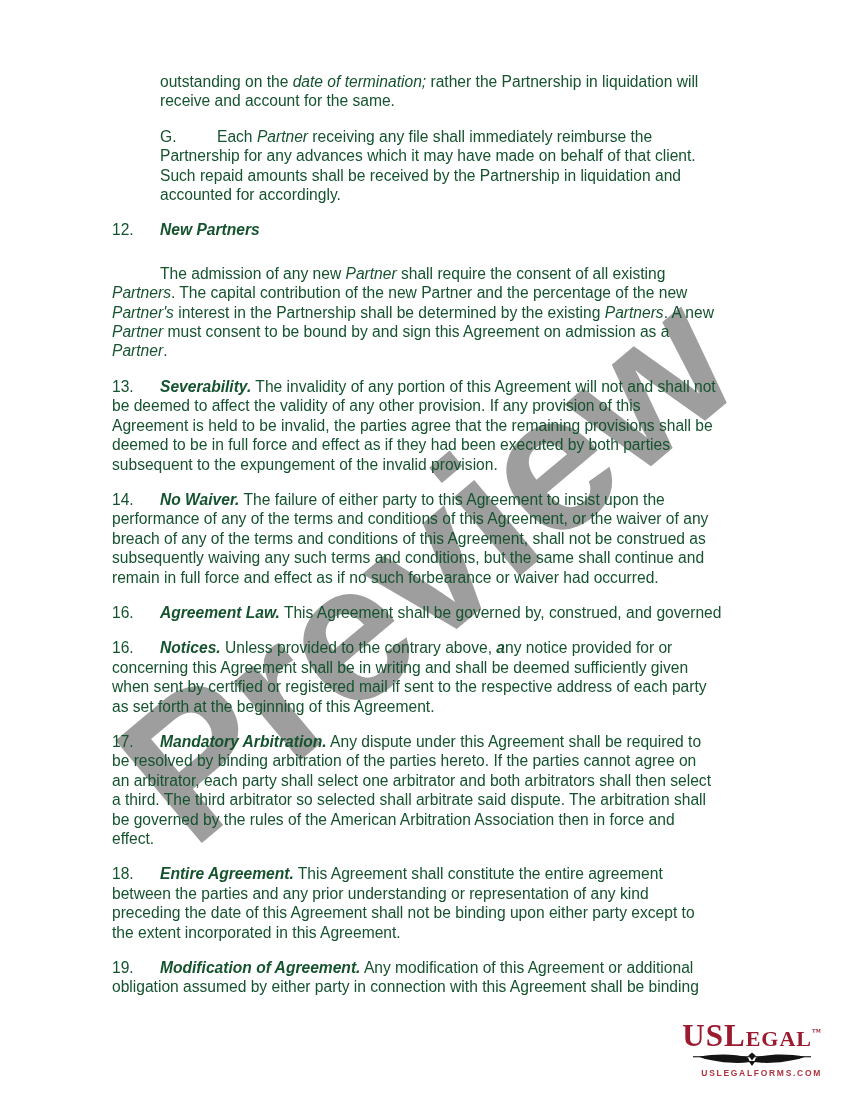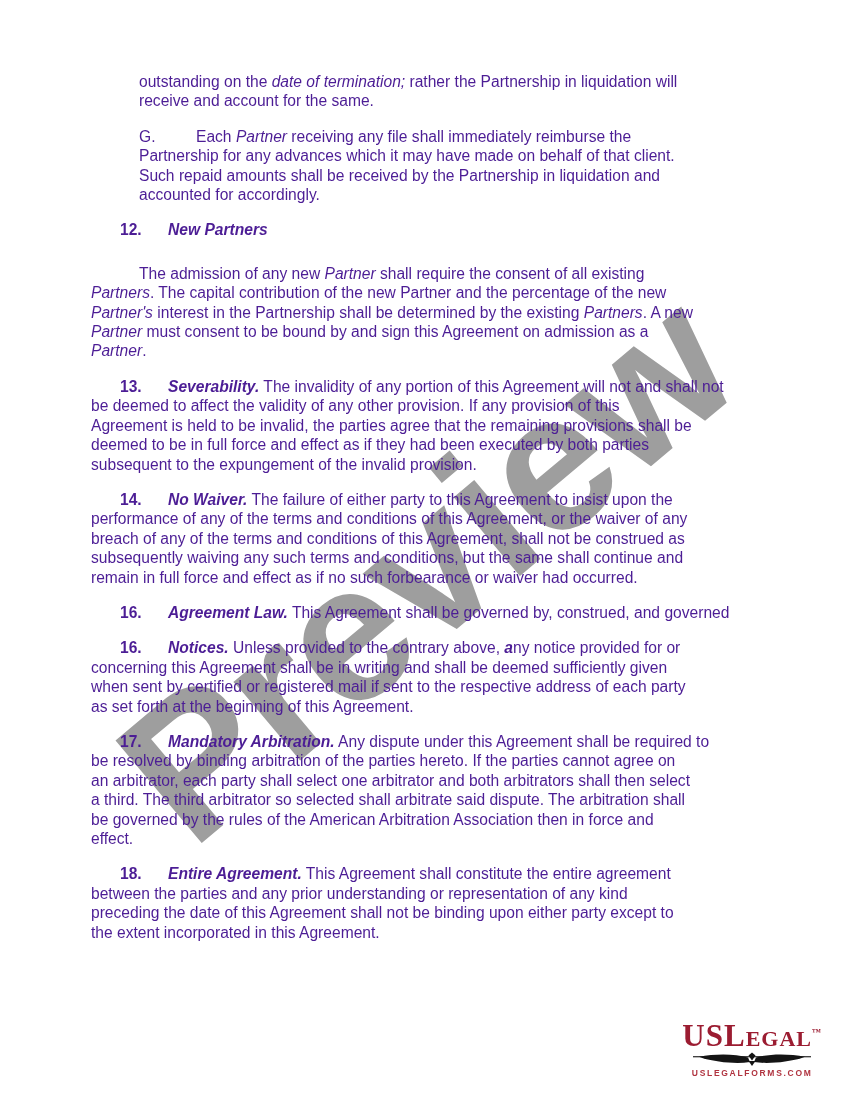--- a/index.html
+++ b/index.html
@@ -26,33 +26,33 @@
     font-weight: bold;
     color: #9e9e9e;
     letter-spacing: -2px;
     white-space: nowrap;
     user-select: none;
     z-index: 1;
   }
   
   .content {
     position: absolute;
-    left: 91px;
+    left: 112px;
     top: 72px;
     width: 680px;
     font-size: 15.6px;
     line-height: 19.4px;
-    color: #4c1d95;
+    color: #14532d;
     z-index: 2;
   }
   .para { margin: 0 0 16px 0; }
   .para.heading { margin-bottom: 0; }
   .para.block-indent { margin-left: 48px; }
   .para.body-indent { text-indent: 48px; margin-top: 24px; }
-  .num   { display: inline-block; width: 48px; font-weight: bold; margin-left: 29px; }
+  .num   { display: inline-block; width: 48px; font-weight: normal; }
   .num-g { display: inline-block; width: 57px; }
   .b { font-weight: bold; font-style: italic; }
   .i { font-style: italic; }
   
   .logo {
     position: absolute;
     right: 28px;
     bottom: 22px;
     text-align: center;
     z-index: 2;
@@ -93,27 +93,28 @@
     <p class="para block-indent"><span>outstanding on the </span><span class="i">date of termination;</span><span> rather the Partnership in liquidation will</span><br><span>receive and account for the same.</span></p>
     <p class="para block-indent"><span class="num-g">G.</span><span>Each </span><span class="i">Partner</span><span> receiving any file shall immediately reimburse the</span><br><span>Partnership for any advances which it may have made on behalf of that client.</span><br><span>Such repaid amounts shall be received by the Partnership in liquidation and</span><br><span>accounted for accordingly.</span></p>
     <p class="para heading"><span class="num">12.</span><span class="b">New Partners</span></p>
     <p class="para body-indent"><span>The admission of any new </span><span class="i">Partner</span><span> shall require the consent of all existing</span><br><span class="i">Partners</span><span>. The capital contribution of the new Partner and the percentage of the new</span><br><span class="i">Partner's</span><span> interest in the Partnership shall be determined by the existing </span><span class="i">Partners</span><span>. A new</span><br><span class="i">Partner</span><span> must consent to be bound by and sign this Agreement on admission as a</span><br><span class="i">Partner</span><span>.</span></p>
     <p class="para"><span class="num">13.</span><span class="b">Severability.</span><span> The invalidity of any portion of this Agreement will not and shall not</span><br><span>be deemed to affect the validity of any other provision. If any provision of this</span><br><span>Agreement is held to be invalid, the parties agree that the remaining provisions shall be</span><br><span>deemed to be in full force and effect as if they had been executed by both parties</span><br><span>subsequent to the expungement of the invalid provision.</span></p>
     <p class="para"><span class="num">14.</span><span class="b">No Waiver.</span><span> The failure of either party to this Agreement to insist upon the</span><br><span>performance of any of the terms and conditions of this Agreement, or the waiver of any</span><br><span>breach of any of the terms and conditions of this Agreement, shall not be construed as</span><br><span>subsequently waiving any such terms and conditions, but the same shall continue and</span><br><span>remain in full force and effect as if no such forbearance or waiver had occurred.</span></p>
     <p class="para"><span class="num">16.</span><span class="b">Agreement Law.</span><span> This Agreement shall be governed by, construed, and governed</span><br></p>
     <p class="para"><span class="num">16.</span><span class="b">Notices.</span><span> Unless provided to the contrary above, </span><span class="b">a</span><span>ny notice provided for or</span><br><span>concerning this Agreement shall be in writing and shall be deemed sufficiently given</span><br><span>when sent by certified or registered mail if sent to the respective address of each party</span><br><span>as set forth at the beginning of this Agreement.</span></p>
     <p class="para"><span class="num">17.</span><span class="b">Mandatory Arbitration.</span><span> Any dispute under this Agreement shall be required to</span><br><span>be resolved by binding arbitration of the parties hereto.  If the parties cannot agree on</span><br><span>an arbitrator, each party shall select one arbitrator and both arbitrators shall then select</span><br><span>a third.  The third arbitrator so selected shall arbitrate said dispute. The arbitration shall</span><br><span>be governed by the rules of the American Arbitration Association then in force and</span><br><span>effect.</span></p>
     <p class="para"><span class="num">18.</span><span class="b">Entire Agreement.</span><span> This Agreement shall constitute the entire agreement</span><br><span>between the parties and any prior understanding or representation of any kind</span><br><span>preceding the date of this Agreement shall not be binding upon either party except to</span><br><span>the extent incorporated in this Agreement.</span></p>
+    <p class="para"><span class="num">19.</span><span class="b">Modification of Agreement.</span><span> Any modification of this Agreement or additional</span><br><span>obligation assumed by either party in connection with this Agreement shall be binding</span></p>
   </main>
 
 <div class="logo">
   <div class="logo-brand" style="color: rgb(155, 28, 49);"><span>USLegal</span><span class="logo-tm">™</span></div>
   <svg class="logo-eagle" width="118" height="14" viewBox="0 0 118 14">
     <g fill="#141414">
       <rect x="0" y="4.2" width="118" height="1.1"></rect>
       <path d="M6,4.7 C22,1.5 42,1.5 55,5.5 L57,10 C42,12.5 22,9.5 10,6.2 Z"></path>
       <path d="M112,4.7 C96,1.5 76,1.5 63,5.5 L61,10 C76,12.5 96,9.5 108,6.2 Z"></path>
       <path d="M55.5,3.5 L59,0.5 L62.5,3.5 L59,8.5 Z"></path>
       <path d="M55.5,9 L59,14 L62.5,9 Z"></path>
     </g>
   </svg>
-  <div class="logo-site" style="color: rgb(176, 52, 64);">USLEGALFORMS.COM</div>
+  <div class="logo-site" style="color: rgb(176, 52, 64); text-align: right;">USLEGALFORMS.COM</div>
 </div>
 
 </body></html>

